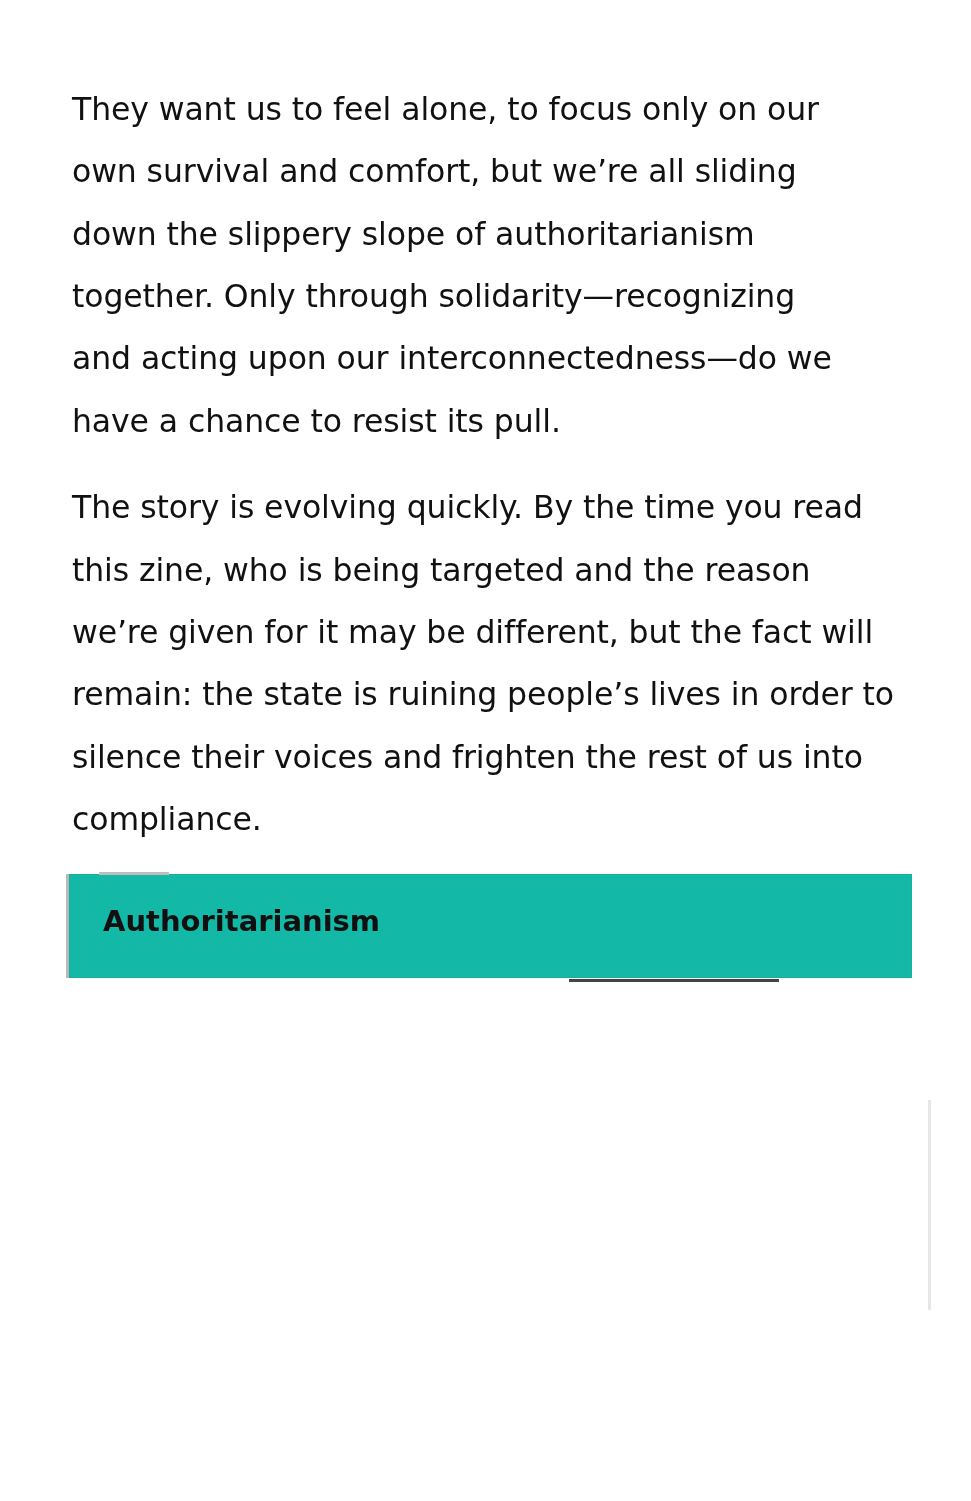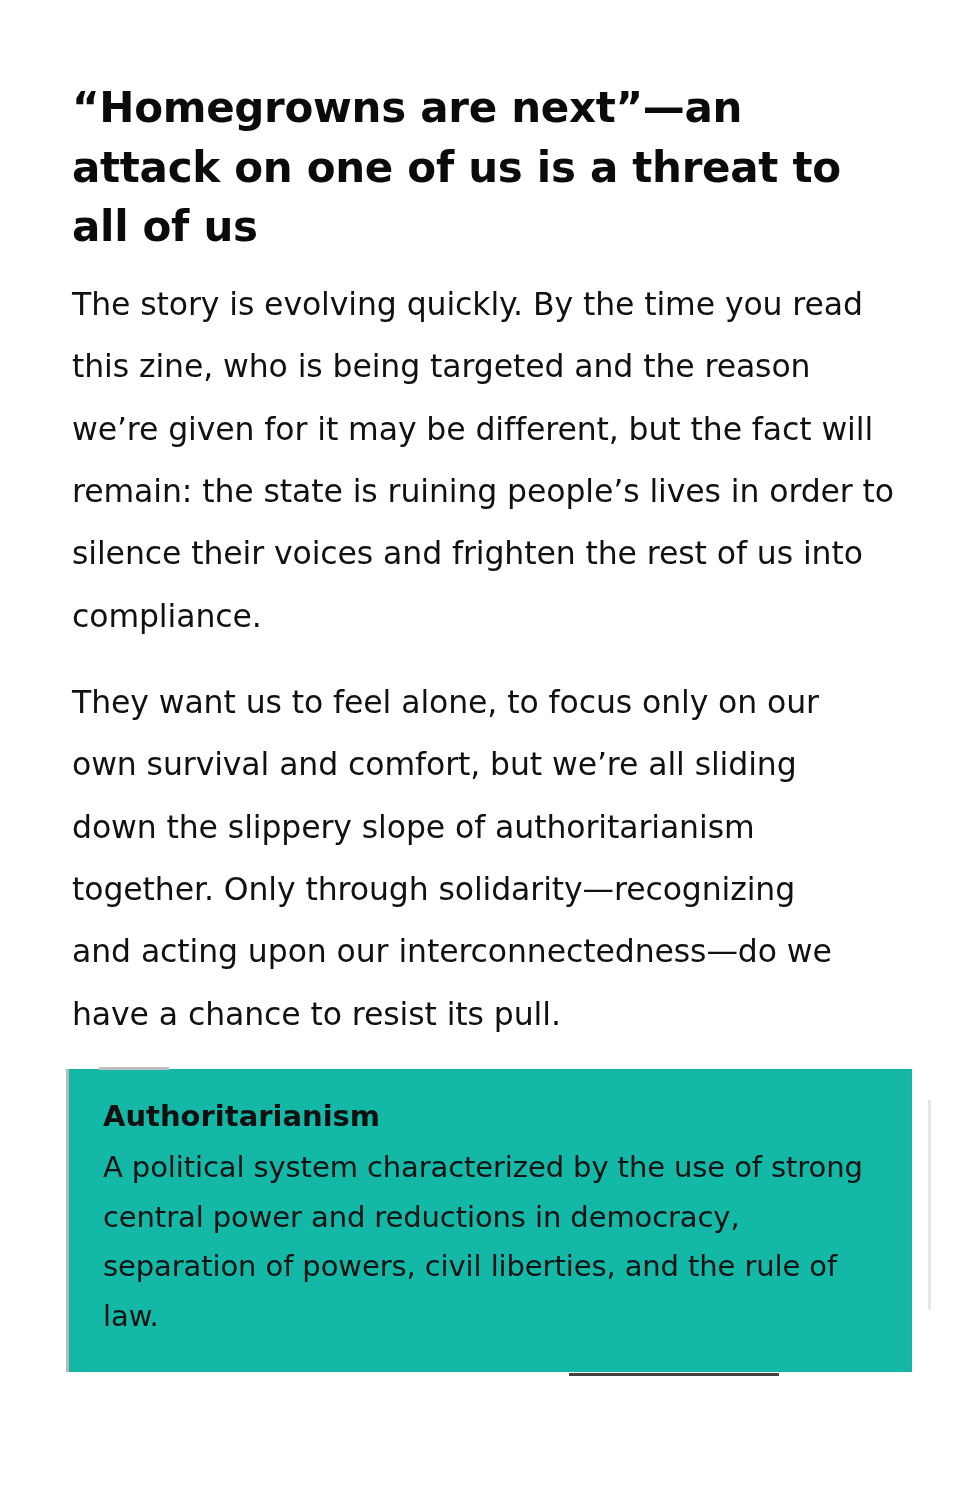--- a/index.html
+++ b/index.html
@@ -98,26 +98,24 @@
     width: 3px;
     height: 210px;
     opacity: 0.5;
   }
 </style>
 </head>
 <body>
 
 <div class="page">
 
-  <h1 class="zine-title">“Homegrowns are next”—an attack on one of us is a threat to all of us</h1>
+
+  <p class="body-para second">They want us to feel alone, to focus only on our own survival and comfort, but we’re all sliding down the slippery slope of authoritarianism together. Only through solidarity—recognizing and acting upon our interconnectedness—do we have a chance to resist its pull.</p>
 
   <p class="body-para first">The story is evolving quickly. By the time you read this zine, who is being targeted and the reason we’re given for it may be different, but the fact will remain: the state is ruining people’s lives in order to silence their voices and frighten the rest of us into compliance.</p>
 
-  <p class="body-para second">They want us to feel alone, to focus only on our own survival and comfort, but we’re all sliding down the slippery slope of authoritarianism together. Only through solidarity—recognizing and acting upon our interconnectedness—do we have a chance to resist its pull.</p>
-
   <div class="definition-box">
     <div class="def-term">Authoritarianism</div>
-    <div class="def-text">A political system characterized by the use of strong central power and reductions in democracy, separation of powers, civil liberties, and the rule of law.</div>
   </div>
 
   <div class="edge-mark right"></div>
 
 </div>
 
 </body></html>

